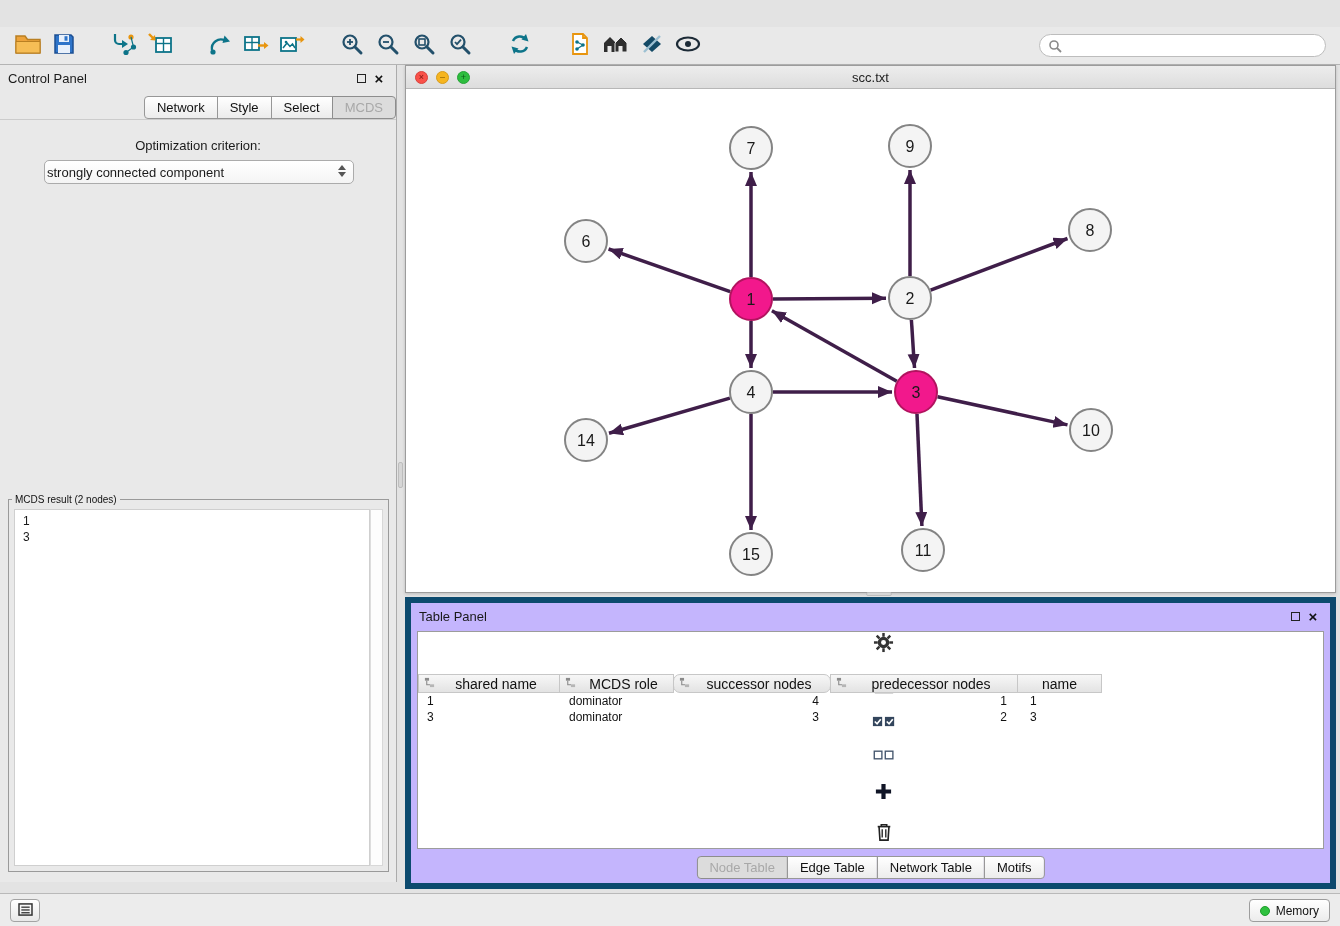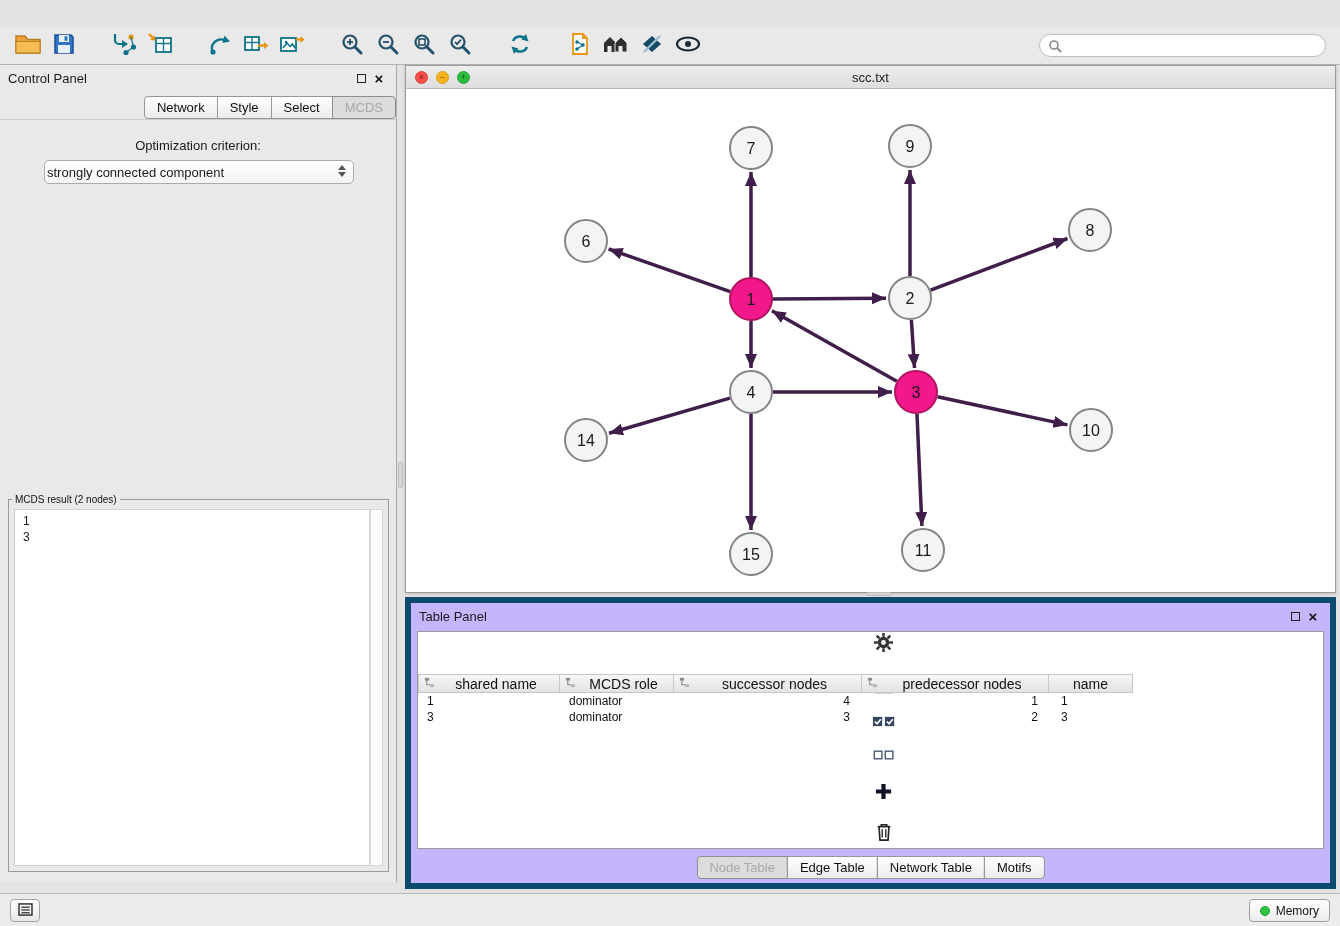--- a/index.html
+++ b/index.html
@@ -134,21 +134,21 @@
   .thead { display: flex; }
   .th {
     display: flex; align-items: center; gap: 3px; height: 19px; padding: 0 5px;
     background: linear-gradient(#f7f7f7, #e3e3e3); border: 1px solid #c7c7c7; margin-left: -1px;
   }
   .th:first-child { margin-left: 0; }
   .th .lbl { flex: 1; text-align: center; font-size: 14px; color: #111; }
   .trow { display: flex; height: 16px; }
   .cell { display: flex; align-items: center; padding-left: 9px; font-size: 12px; color: #111; }
   .cell.num { justify-content: flex-end; padding-right: 14px; padding-left: 0; }
-  .c0 { width: 142px; } .c1 { width: 115px; } .c2 { width: 189px; } .c3 { width: 188px; } .c4 { width: 85px; }
+  .c0 { width: 142px; } .c1 { width: 115px; } .c2 { width: 158px; border-radius: 7px; } .c3 { width: 188px; } .c4 { width: 85px; }
   .tp-tabs { position: absolute; bottom: 4px; left: 50%; transform: translateX(-50%); display: flex; }
 
   
   .statusbar {
     position: absolute; left: 0; right: 0; bottom: 0; height: 33px;
     background: #ececec; border-top: 1px solid #b9b9b9;
   }
   .status-left {
     position: absolute; left: 10px; top: 5px; width: 30px; height: 23px;
     border: 1px solid #a3a3a3; border-radius: 4px; background: linear-gradient(#fff, #e8e8e8);

